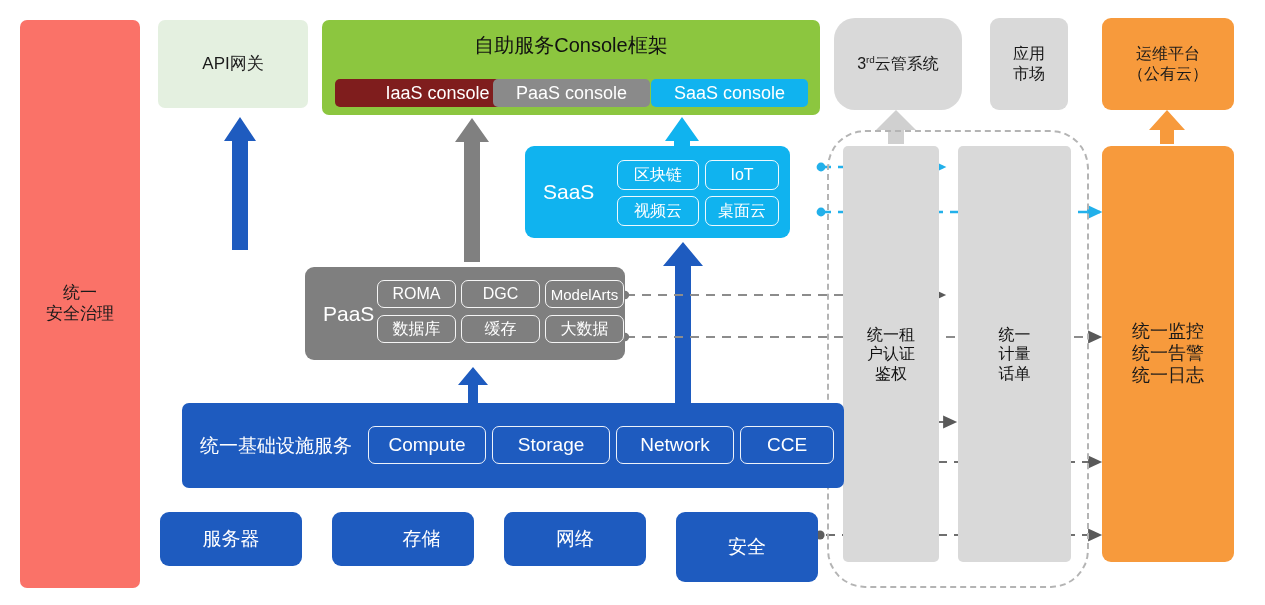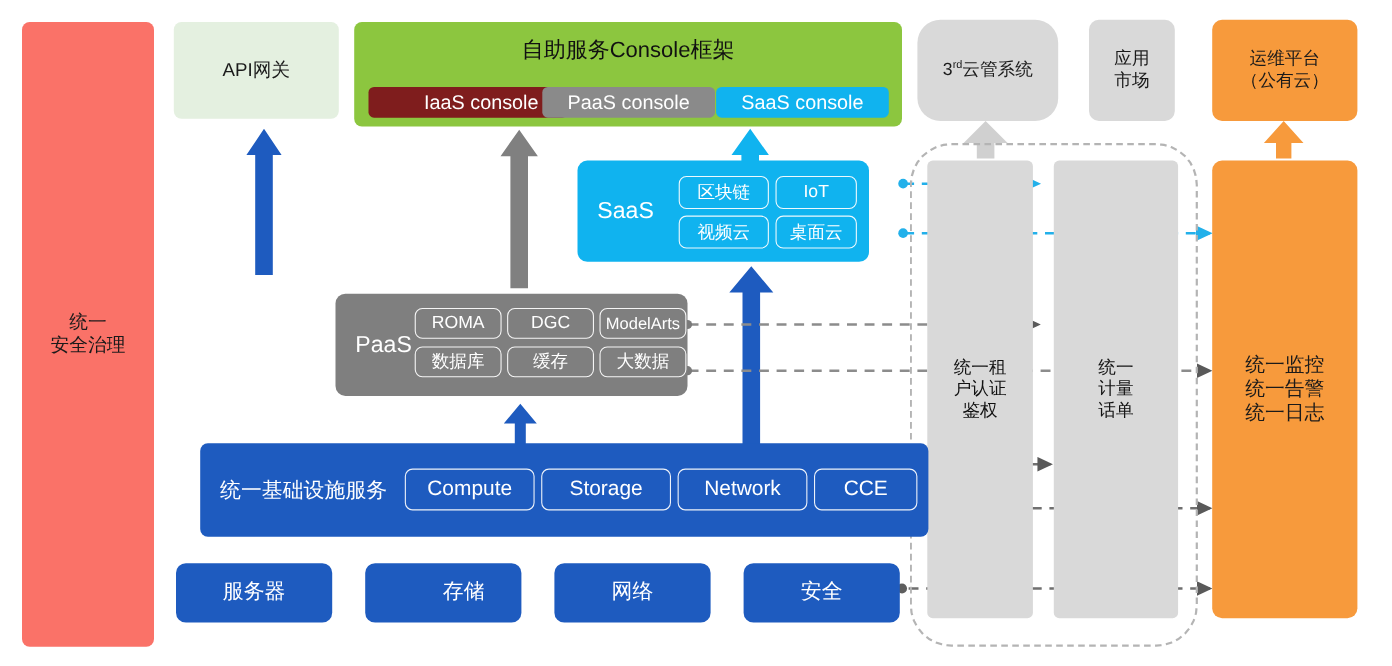--- a/index.html
+++ b/index.html
@@ -247,17 +247,17 @@
 
   <div class="box panel-blue" style="left:160px;top:512px;width:142px;height:54px;">
     <span>服务器</span>
   </div>
   <div class="box panel-blue" style="left:332px;top:512px;width:142px;height:54px;padding-left:37px;">
     <span>存储</span>
   </div>
   <div class="box panel-blue" style="left:504px;top:512px;width:142px;height:54px;">
     <span>网络</span>
   </div>
-  <div class="box panel-blue" style="left:676px;top:512px;width:142px;height:54px;">
+  <div class="box panel-blue" style="left:676px;top:512px;width:142px;height:70px;">
     <span>安全</span>
   </div>
 
 </div>
 
 </body></html>

